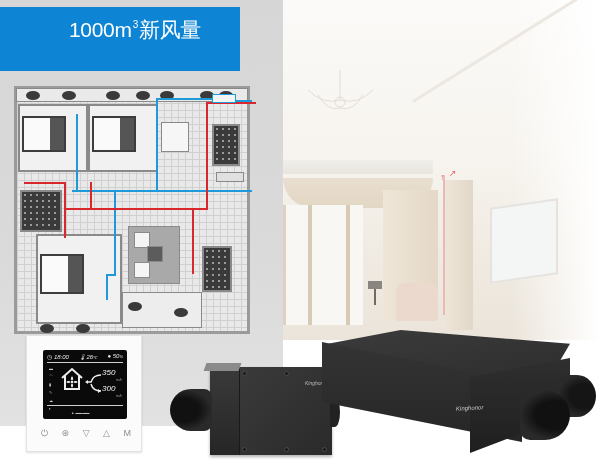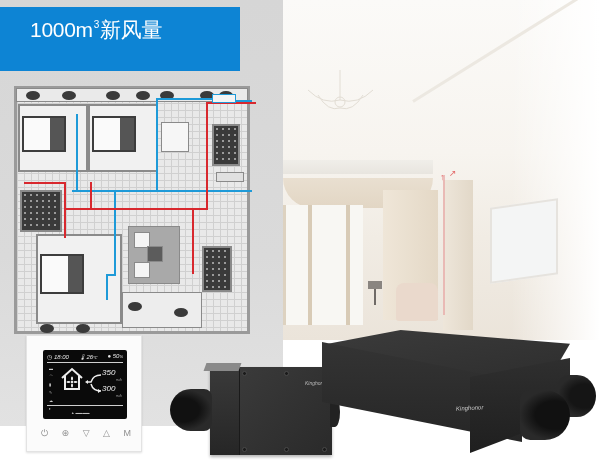--- a/index.html
+++ b/index.html
@@ -25,20 +25,21 @@
   .armchair { position: absolute; left: 113px; top: 283px; width: 42px; height: 38px; background: #ead9cc; border-radius: 8px 8px 3px 3px; }
   .lamp { position: absolute; left: 85px; top: 281px; width: 14px; height: 8px; background: #8a8580; }
   .lamp-stem { position: absolute; left: 91px; top: 289px; width: 2px; height: 16px; background: #6f6a66; }
   .pipe-red { position: absolute; left: 443px; top: 175px; width: 2px; height: 140px; background: #e7a7a5; opacity: .7; }
   .arrow-red { position: absolute; font-size: 9px; color: #e36a6a; }
 
   
   .left-panel {
     position: absolute; left: 0; top: 0; width: 283px; height: 426px;
     background: linear-gradient(180deg, #d6d6d6 0%, #dadada 60%, #e2e2e2 100%);
+    text-align: center;
   }
   .header {
     position: absolute; left: 0; top: 7px; width: 240px; height: 64px;
     background: #0d84d4; color: #ffffff; padding: 4px 0 0 30px;
   }
   .header-line { font-size: 21px; line-height: 27px; font-weight: 300; letter-spacing: -0.3px; white-space: nowrap; }
   .header-line sup { font-size: 10px; vertical-align: 9px; margin: 0 1px 0 1px; }
 
   
   .floorplan { position: absolute; left: 14px; top: 86px; width: 236px; height: 248px; }

